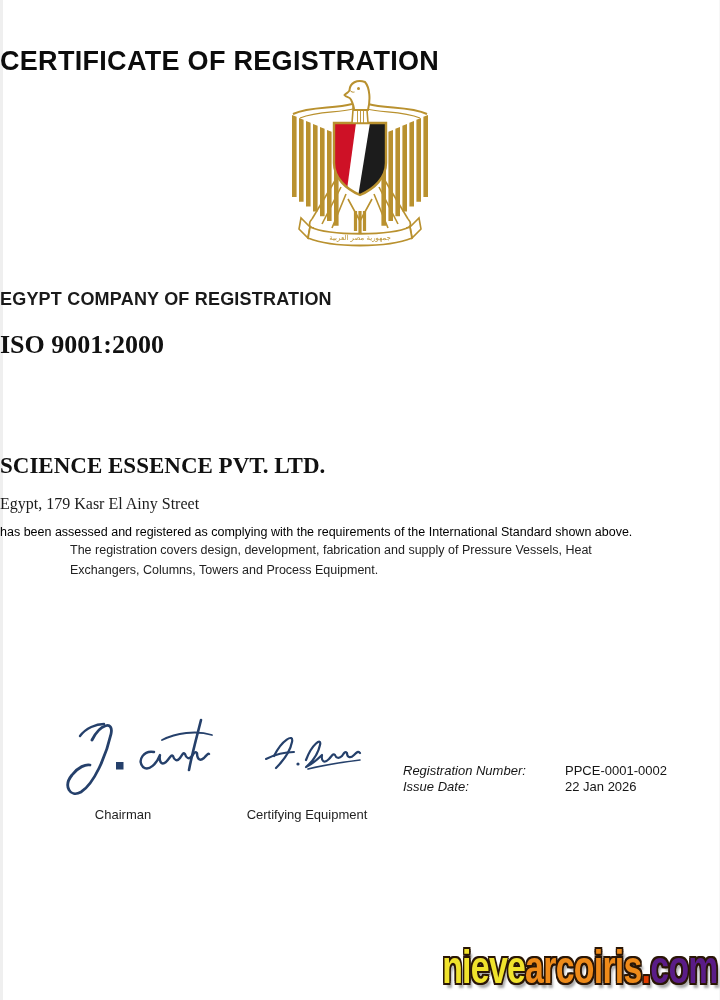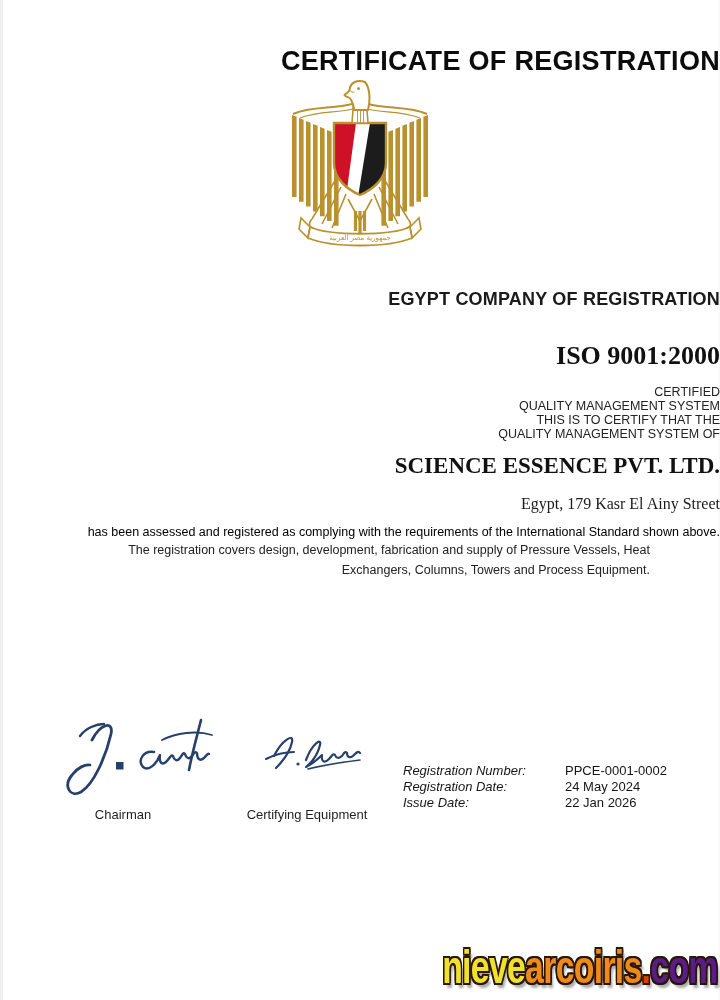--- a/index.html
+++ b/index.html
@@ -1,28 +1,28 @@
 <!DOCTYPE html>
 <html style="--gold: #b9912f; --flag-red: #ce1126; --flag-black: #1c1c1c; --ink: #1a1a1a; --sig-blue: #25406b; --wm-yellow: #f0e22c; --wm-orange: #ee8a19; --wm-red: #e03c00; --wm-purple: #5a1c87;"><head>
 <meta charset="utf-8">
 <style>
   html,body{margin:0;padding:0;background:#ffffff;}
   .page{
     position:relative;width:720px;height:1000px;background:#ffffff;overflow:hidden;
     font-family:"Liberation Sans",sans-serif;color:var(--ink);
     box-shadow:inset 3px 0 0 #efefef, inset -1px 0 0 #f7f7f7;
   }
-  .abs{position:absolute;left:0;right:0;text-align:right;}
+  .abs{position:absolute;left:0;right:0;text-align:left;}
   .title{top:46px;font-size:27px;font-weight:bold;letter-spacing:.3px;color:#0c0c0c;}
   .emblem{position:absolute;top:79px;left:50%;margin-left:-76px;width:152px;height:168px;}
   .gold-stroke{stroke:var(--gold);fill:none;}
   .gold-fill{fill:var(--gold);}
   .white-gold{fill:#ffffff;stroke:var(--gold);}
   .issuer{top:289px;font-size:18px;font-weight:bold;letter-spacing:.2px;}
-  .iso{top:341px;font-family:"Liberation Serif",serif;font-size:26px;font-weight:bold;color:#111;}
+  .iso{top:330px;font-family:"Liberation Serif",serif;font-size:26px;font-weight:bold;color:#111;}
   .certlines{top:385px;font-size:12.5px;line-height:14px;color:#222;}
   .company{top:453px;font-family:"Liberation Serif",serif;font-size:23px;font-weight:bold;color:#111;}
   .address{top:495px;font-family:"Liberation Serif",serif;font-size:16px;color:#1c1c1c;}
   .statement{top:525px;font-size:12.5px;color:#000000;}
   .scope{top:540px;left:70px;right:70px;font-size:12.5px;line-height:20px;color:#222;}
   .sig{position:absolute;}
   .sig path{stroke:var(--sig-blue);fill:none;stroke-linecap:round;stroke-linejoin:round;}
   .sig rect,.sig circle{fill:var(--sig-blue);}
   .sig1{left:50px;top:710px;}
   .sig2{left:250px;top:728px;}
@@ -125,26 +125,20 @@
         <path d="M26,148 C46,157 106,157 126,148 L128,159 C104,169 48,169 24,159 Z" class="white-gold" stroke-width="1.8"></path>
         <text x="76" y="160.5" text-anchor="middle" font-size="7" font-family="'DejaVu Sans',sans-serif" class="gold-fill">جمهورية مصر العربية</text>
       </g>
     </svg>
   </div>
 
   <div class="abs issuer">EGYPT COMPANY OF REGISTRATION</div>
 
   <div class="abs iso">ISO 9001:2000</div>
 
-  <div class="abs certlines">
-    <div>CERTIFIED</div>
-    <div>QUALITY MANAGEMENT SYSTEM</div>
-    <div>THIS IS TO CERTIFY THAT THE</div>
-    <div>QUALITY MANAGEMENT SYSTEM OF</div>
-  </div>
 
   <div class="abs company">SCIENCE ESSENCE PVT. LTD.</div>
 
   <div class="abs address">Egypt, 179 Kasr El Ainy Street</div>
 
   <div class="abs statement">has been assessed and registered as complying with the requirements of the International Standard shown above.</div>
 
   <div class="abs scope">The registration covers design, development, fabrication and supply of Pressure Vessels, Heat Exchangers, Columns, Towers and Process Equipment.</div>
 
   <svg class="sig sig1" width="168" height="96" viewBox="0 0 168 96">
@@ -165,23 +159,20 @@
   </svg>
 
   <div class="siglabel s1">Chairman</div>
   <div class="siglabel s2">Certifying Equipment</div>
 
   <div class="details">
     <div>
       <span class="dlabel">Registration Number:</span><span class="dvalue">PPCE-0001-0002</span>
     </div>
     <div>
-      <span class="dlabel">Registration Date:</span><span class="dvalue">24 May 2024</span>
-    </div>
-    <div>
       <span class="dlabel">Issue Date:</span><span class="dvalue">22 Jan 2026</span>
     </div>
   </div>
 
   <div class="watermark">
     <span class="wm-s0">nieve</span><span class="wm-s1">arcoiris</span><span class="wm-s2">.</span><span class="wm-s3">com</span>
   </div>
 
 </div>
 

